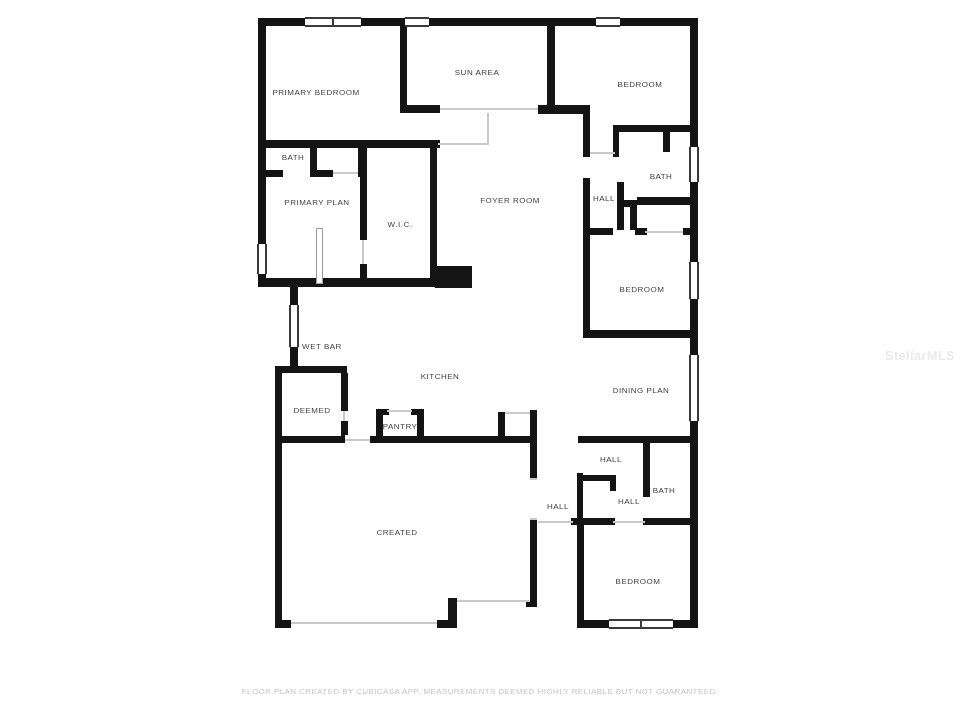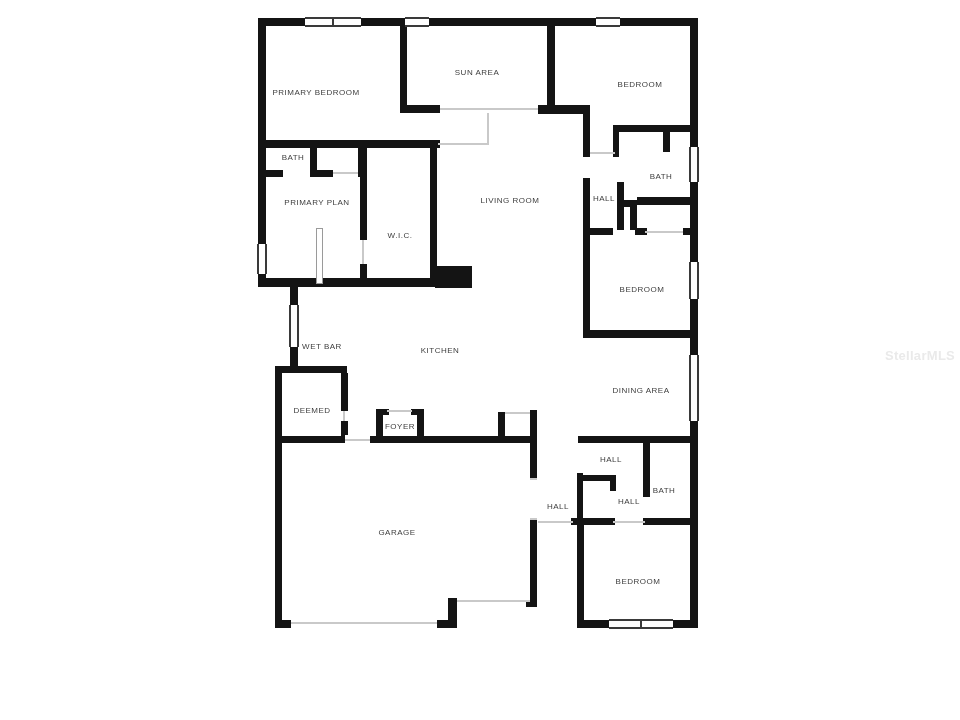--- a/index.html
+++ b/index.html
@@ -119,31 +119,32 @@
   <i class="winv" style="left:289px;top:305px;width:10px;height:42px"></i>
   <i class="winh" style="left:609px;top:619px;width:64px;height:10px"></i>
   <i class="wt" style="left:640px;top:619px;width:2px;height:10px"></i>
   <i class="glass" style="left:316px;top:228px;width:7px;height:56px"></i>
 
   <div class="lbl" style="left:316px;top:92px">PRIMARY BEDROOM</div>
   <div class="lbl" style="left:477px;top:72px">SUN AREA</div>
   <div class="lbl" style="left:640px;top:84px">BEDROOM</div>
   <div class="lbl" style="left:293px;top:157px">BATH</div>
   <div class="lbl" style="left:317px;top:202px">PRIMARY PLAN</div>
-  <div class="lbl" style="left:400px;top:235px">W.I.C.</div>
-  <div class="lbl" style="left:510px;top:200px">LIVING ROOM</div>
+  <div class="lbl" style="left:400px;top:224px">W.I.C.</div>
+  <div class="lbl" style="left:510px;top:200px">FOYER ROOM</div>
   <div class="lbl" style="left:604px;top:198px">HALL</div>
   <div class="lbl" style="left:661px;top:176px">BATH</div>
   <div class="lbl" style="left:642px;top:289px">BEDROOM</div>
   <div class="lbl" style="left:322px;top:346px">WET BAR</div>
-  <div class="lbl" style="left:440px;top:350px">KITCHEN</div>
-  <div class="lbl" style="left:641px;top:390px">DINING AREA</div>
+  <div class="lbl" style="left:440px;top:376px">KITCHEN</div>
+  <div class="lbl" style="left:641px;top:390px">DINING PLAN</div>
   <div class="lbl" style="left:312px;top:410px">DEEMED</div>
-  <div class="lbl" style="left:400px;top:426px">FOYER</div>
+  <div class="lbl" style="left:400px;top:426px">PANTRY</div>
   <div class="lbl" style="left:611px;top:459px">HALL</div>
   <div class="lbl" style="left:558px;top:506px">HALL</div>
   <div class="lbl" style="left:629px;top:501px">HALL</div>
   <div class="lbl" style="left:664px;top:490px">BATH</div>
-  <div class="lbl" style="left:397px;top:532px">GARAGE</div>
+  <div class="lbl" style="left:397px;top:532px">CREATED</div>
   <div class="lbl" style="left:638px;top:581px">BEDROOM</div>
 
+  <div class="footer" style="left:480px;top:691px">FLOOR PLAN CREATED BY CUBICASA APP. MEASUREMENTS DEEMED HIGHLY RELIABLE BUT NOT GUARANTEED.</div>
   <div class="wm" style="left:920px;top:355px">StellarMLS</div>
 </div>
 
 </body></html>

